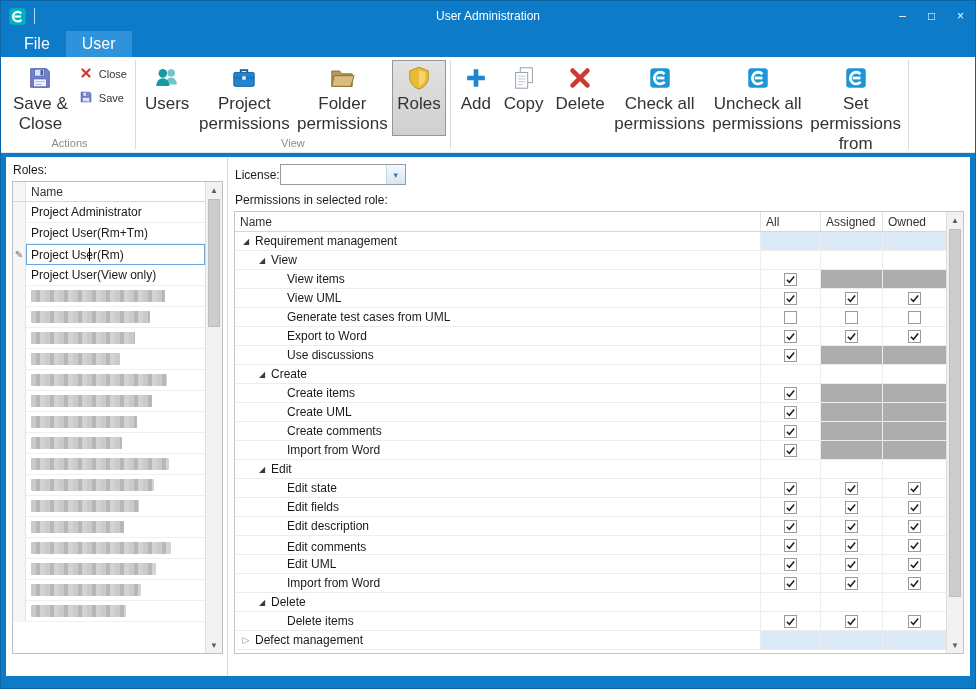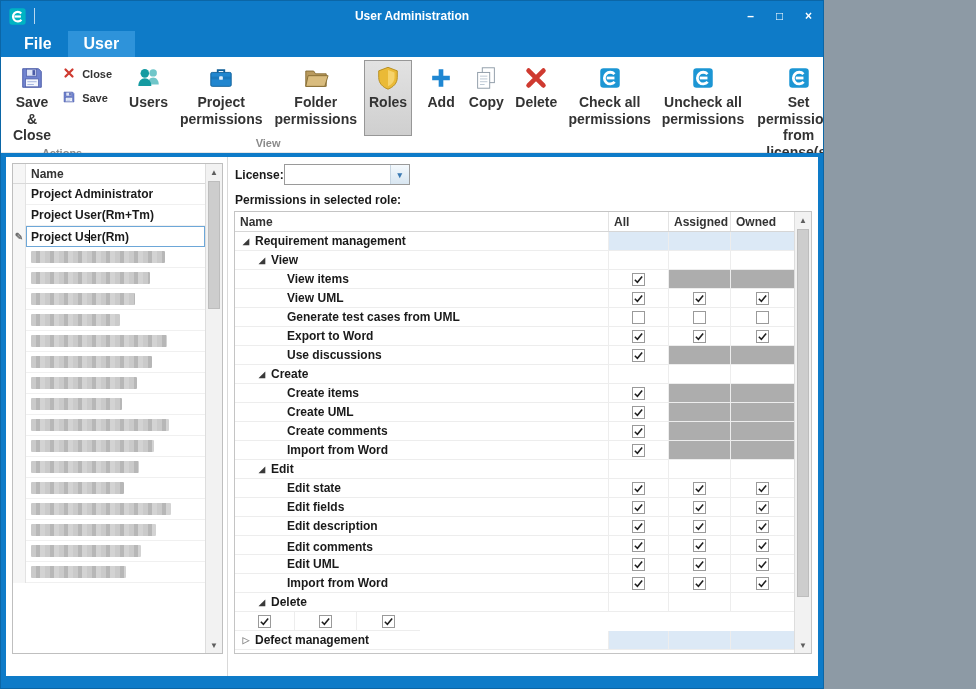--- a/index.html
+++ b/index.html
@@ -10,25 +10,25 @@
     --blue:#0e7bc8;
     --blue-dark:#0b66a6;
     --tab-active:#2e93da;
     --grid:#ededed;
     --grid-dark:#d6d6d6;
     --disabled:#adadad;
     --tint:#dce9f6;
   }
 
   .window{
-    width:824px; height:689px;
+    width:976px; height:689px;
     background:var(--blue);
     border:1px solid var(--blue-dark);
     display:flex; flex-direction:column;
-    position:relative; overflow:hidden;font-weight:bold;
+    position:relative; overflow:hidden;
   }
 
   
   .titlebar{ height:30px; display:flex; align-items:center; color:#fff; position:relative; flex:0 0 auto; }
   .app-logo{ width:19px; height:19px; margin-left:7px; display:flex; }
   .app-logo svg{ width:19px; height:19px; }
   .qa-sep{ width:1px; height:16px; background:rgba(255,255,255,.7); margin-left:7px; }
   .title{ position:absolute; left:0; right:0; text-align:center; font-size:12px; color:#fff; pointer-events:none; }
   .win-controls{ margin-left:auto; display:flex; height:100%; }
   .wbtn{ width:29px; height:100%; display:flex; align-items:center; justify-content:center; font-size:12px; color:#fff; cursor:default; }
@@ -40,21 +40,21 @@
 
   
   .ribbon{ background:#fff; height:96px; flex:0 0 auto; border-bottom:1px solid #e6e6e6; }
   .ribbon-groups{ display:flex; height:100%; padding-left:3px; }
   .ribbon-group{ display:flex; flex-direction:column; height:100%; }
   .group-buttons{ flex:1; display:flex; align-items:stretch; padding:3px 4px 0 4px; gap:2px; }
   .group-label{ text-align:center; font-size:11px; color:#8a8a8a; padding:1px 6px 3px; }
   .group-sep{ width:1px; background:#dcdcdc; margin:3px 0; }
 
   .rbtn{ display:flex; flex-direction:column; align-items:center; min-width:42px; max-width:96px;
-         padding:3px 4px 1px; font-size:14px; color:#333; text-align:center; line-height:1.18;
+         padding:3px 4px 1px; font-size:17px; color:#333; text-align:center; line-height:1.18;
          border:1px solid transparent; cursor:default; }
   .rbtn .ricon{ width:28px; height:28px; display:flex; align-items:center; justify-content:center; margin-bottom:2px; }
   .rbtn .ricon svg{ width:26px; height:26px; }
   .rbtn .rlabel{ white-space:pre-line; }
   .rbtn.active{ background:linear-gradient(#e2e2e2,#cfcfcf); border-color:#979797; }
 
   .small-stack{ display:flex; flex-direction:column; justify-content:flex-start; gap:7px; padding-top:5px; }
   .sbtn{ display:flex; align-items:center; gap:5px; font-size:11px; color:#333; padding:1px 4px; cursor:default; }
   .sbtn .sicon{ width:15px; height:15px; display:flex; }
   .sbtn .sicon svg{ width:14px; height:14px; }
@@ -300,20 +300,21 @@
           <div class="group-label">Role</div>
         </div>
         <div class="group-sep"></div>
       </div>
   </div>
 
   <div class="main-wrap">
     <div class="main">
 
       <div class="left-panel">
+        <div class="roles-label">Roles:</div>
         <div class="roles-list">
           <div class="rl-main">
             <div class="rl-header">
               <div class="row-ind"></div>
               <div class="rl-hcell">Name</div>
             </div>
             <div class="rl-rows">
                 <div class="role-row">
                   <div class="row-ind"></div>
                   <div class="role-cell">
@@ -324,20 +325,26 @@
                   <div class="row-ind"></div>
                   <div class="role-cell">
                     <span class="role-text">Project User(Rm+Tm)</span>
                   </div>
                 </div>
                 <div class="role-row editing">
                   <div class="row-ind">✎</div>
                   <div class="role-cell">
                     <span class="role-text">Project User(Rm)</span>
                     <span class="caret"></span>
+                  </div>
+                </div>
+                <div class="role-row">
+                  <div class="row-ind"></div>
+                  <div class="role-cell">
+                    <span class="role-text">Project User(View only)</span>
                   </div>
                 </div>
                 <div class="role-row">
                   <div class="row-ind"></div>
                   <div class="role-cell">
                     <span class="redact-block" style="width: 134px;"></span>
                   </div>
                 </div>
                 <div class="role-row">
                   <div class="row-ind"></div>
@@ -820,20 +827,24 @@
                 <div class="perm-row">
                   <div class="pr-name" style="padding-left: 21px;">
                     <span class="expander">◢</span>
                     <span class="pr-label">Delete</span>
                   </div>
                   <div class="pr-cell col-all st-none"></div>
                   <div class="pr-cell col-assigned st-none"></div>
                   <div class="pr-cell col-owned st-none"></div>
                 </div>
                 <div class="perm-row">
+                  <div class="pr-name" style="padding-left: 37px;">
+                    <span class="expander-space"></span>
+                    <span class="pr-label">Delete items</span>
+                  </div>
                   <div class="pr-cell col-all st-checked">
                     <span class="cb">
                       <svg viewBox="0 0 12 12" width="11" height="11">
                         <path d="M2 6.2 4.8 9 10 2.8" fill="none" stroke="#1f1f1f" stroke-width="1.7"></path>
                       </svg>
                     </span>
                   </div>
                   <div class="pr-cell col-assigned st-checked">
                     <span class="cb">
                       <svg viewBox="0 0 12 12" width="11" height="11">

